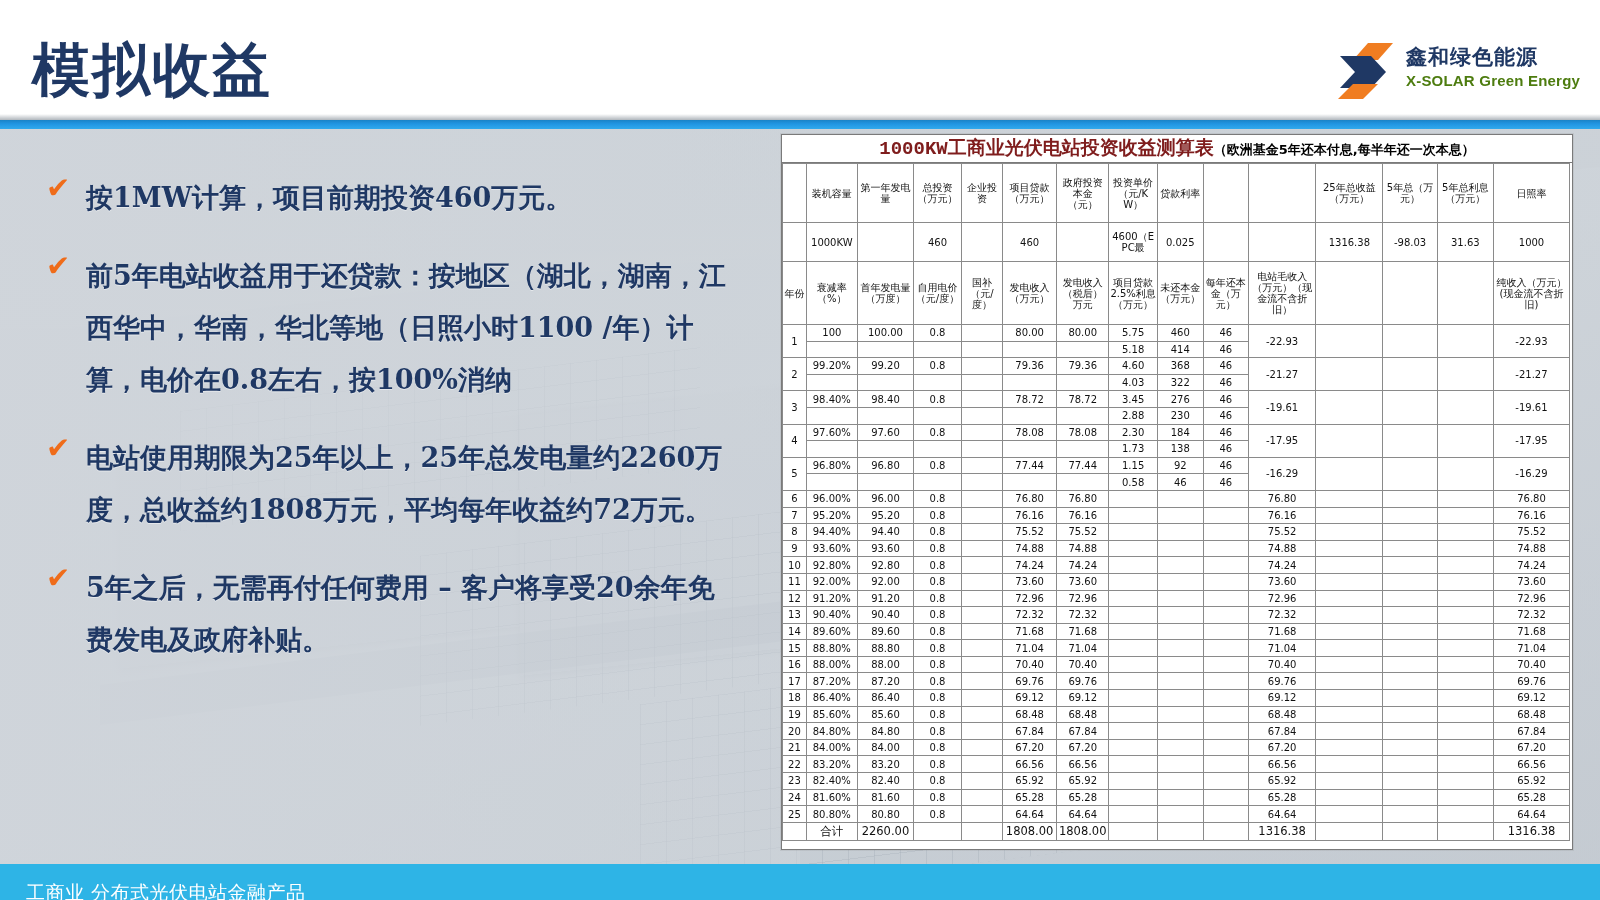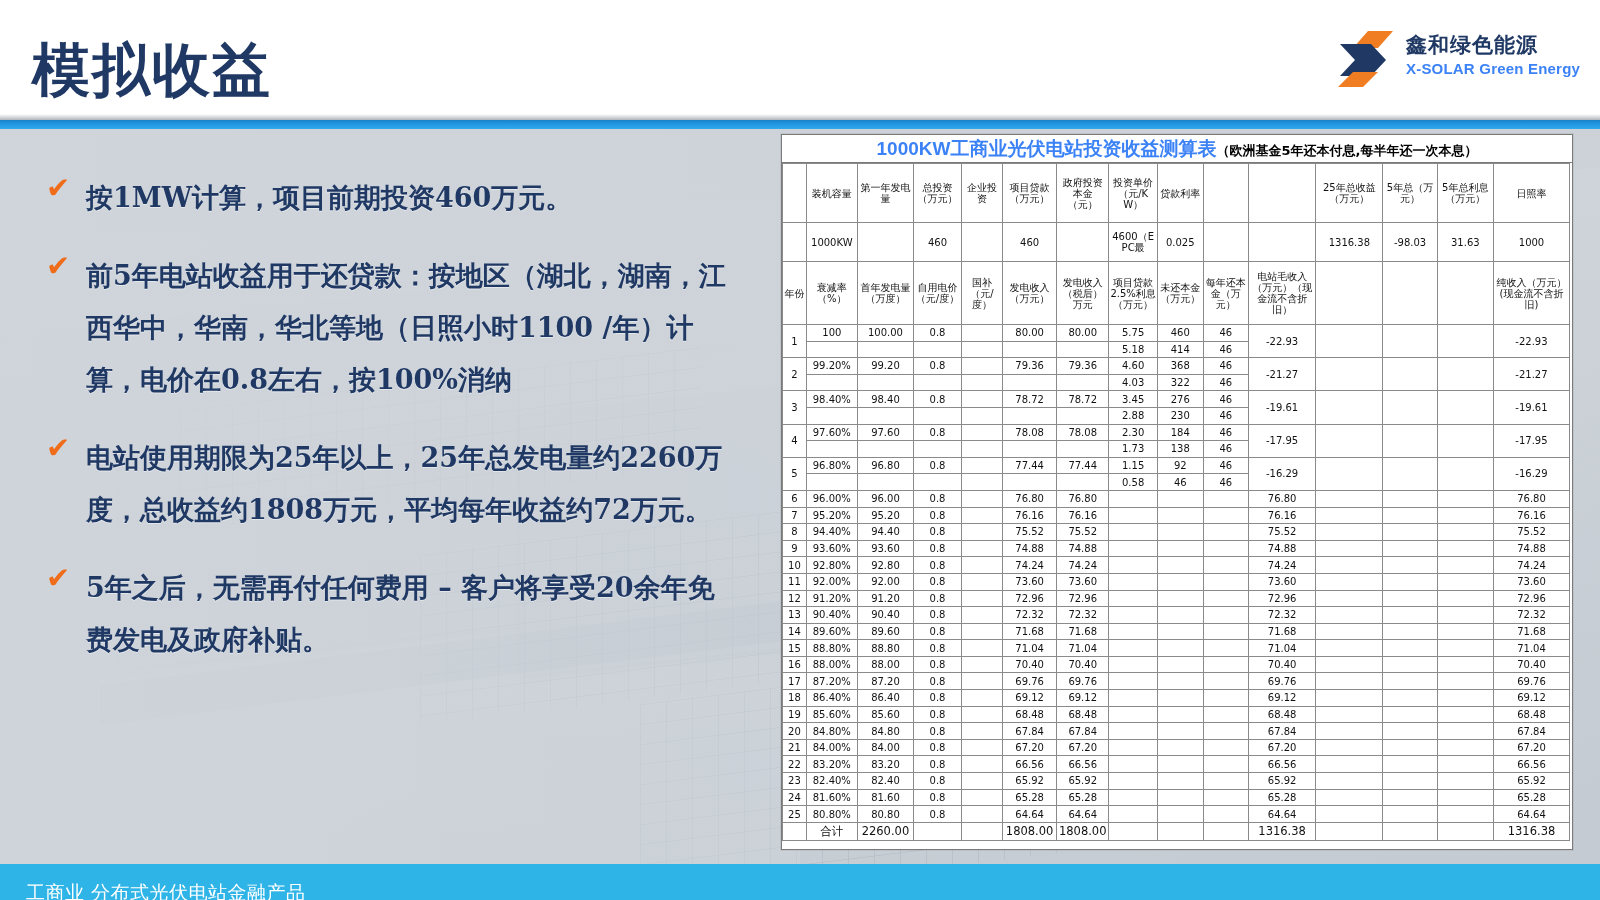--- a/index.html
+++ b/index.html
@@ -17,25 +17,25 @@
     font-family:"DejaVu Sans","Liberation Sans",sans-serif;
     font-size:58px;font-weight:bold;color:#1f3864;letter-spacing:2px;
     line-height:80px;
   }
   .hdr-rule{position:absolute;left:0;top:96px;width:1600px;height:9px;
     background:linear-gradient(to bottom,#1a83c7 0%,#2196e3 45%,#31a9ec 100%);z-index:7;}
   .hdr-rule-shadow{position:absolute;left:0;top:90px;width:1600px;height:6px;
     background:linear-gradient(to bottom,rgba(170,175,180,0),rgba(150,158,166,.75));z-index:6;}
 
   
-  .logo{position:absolute;right:18px;top:2px;width:250px;height:66px;}
+  .logo{position:absolute;right:18px;top:14px;width:250px;height:66px;}
   .logo-mark{position:absolute;left:6px;top:4px;width:58px;height:58px;}
   .logo-txt-cn{position:absolute;left:74px;top:5px;font-size:21px;font-weight:bold;color:#1f3864;
     letter-spacing:1px;font-family:"DejaVu Sans","Liberation Sans",sans-serif;}
-  .logo-txt-en{position:absolute;left:74px;top:34px;font-size:15px;font-weight:bold;color:#3b82f6;
+  .logo-txt-en{position:absolute;left:74px;top:34px;font-size:15px;font-weight:bold;color:#4d7c0f;
     letter-spacing:.2px;text-align:center;}
 
   
   .bg{position:absolute;left:0;top:105px;width:1600px;height:735px;overflow:hidden;z-index:0;
       background:#c9ced4;}
   .bg-sky{position:absolute;left:0;top:0;width:1600px;height:200px;
       background:linear-gradient(to bottom,#c2c8ce,#d2d6da);}
   .bg-roof{position:absolute;left:-60px;top:120px;width:1760px;height:700px;
       background:linear-gradient(160deg,#c6ccd3 0%,#cdd3d9 40%,#c2c8cf 100%);
       transform:skewY(-6deg);}
@@ -61,22 +61,22 @@
   
   .footer{position:absolute;left:0;bottom:0;width:1600px;height:60px;background:#2eb4e6;z-index:8;}
   .footer-txt{position:absolute;left:26px;top:16px;font-size:19px;color:#ffffff;letter-spacing:.5px;
     font-family:"DejaVu Sans","Liberation Sans",sans-serif;text-align:right;}
 
   
   .tblwrap{position:absolute;left:781px;top:110px;width:790px;height:714px;z-index:4;
     background:#fff;border:1px solid #7a7a7a;box-shadow:0 0 0 1px rgba(120,120,120,.15);}
   .tbl-title{height:27px;line-height:27px;text-align:center;white-space:nowrap;
     border-bottom:1px solid #7a7a7a;background:#fff;}
-  .tbl-title .t1{font-size:19px;font-weight:bold;color:#3b82f6;
-    font-family:Liberation Sans, sans-serif;}
+  .tbl-title .t1{font-size:19px;font-weight:bold;color:#7f1d1d;
+    font-family:Liberation Mono, monospace;}
   .tbl-title .t2{font-size:13px;font-weight:bold;color:#000000;
     font-family:"DejaVu Sans","Liberation Sans",sans-serif;}
 
   table.grid{border-collapse:collapse;width:788px;table-layout:fixed;background:#fff;}
   table.grid td{border:1px solid #8a8a8a;font-size:10px;color:#111;text-align:center;
     padding:0 1px;line-height:11px;font-family:"DejaVu Sans","Liberation Sans",sans-serif;
     overflow:hidden;word-break:break-all;}
   td.hcell{font-size:9.5px;line-height:11px;height:58px;vertical-align:middle;}
   td.sum-val{font-size:11.5px;}
   td.num{font-size:11px;height:15.6px;}

